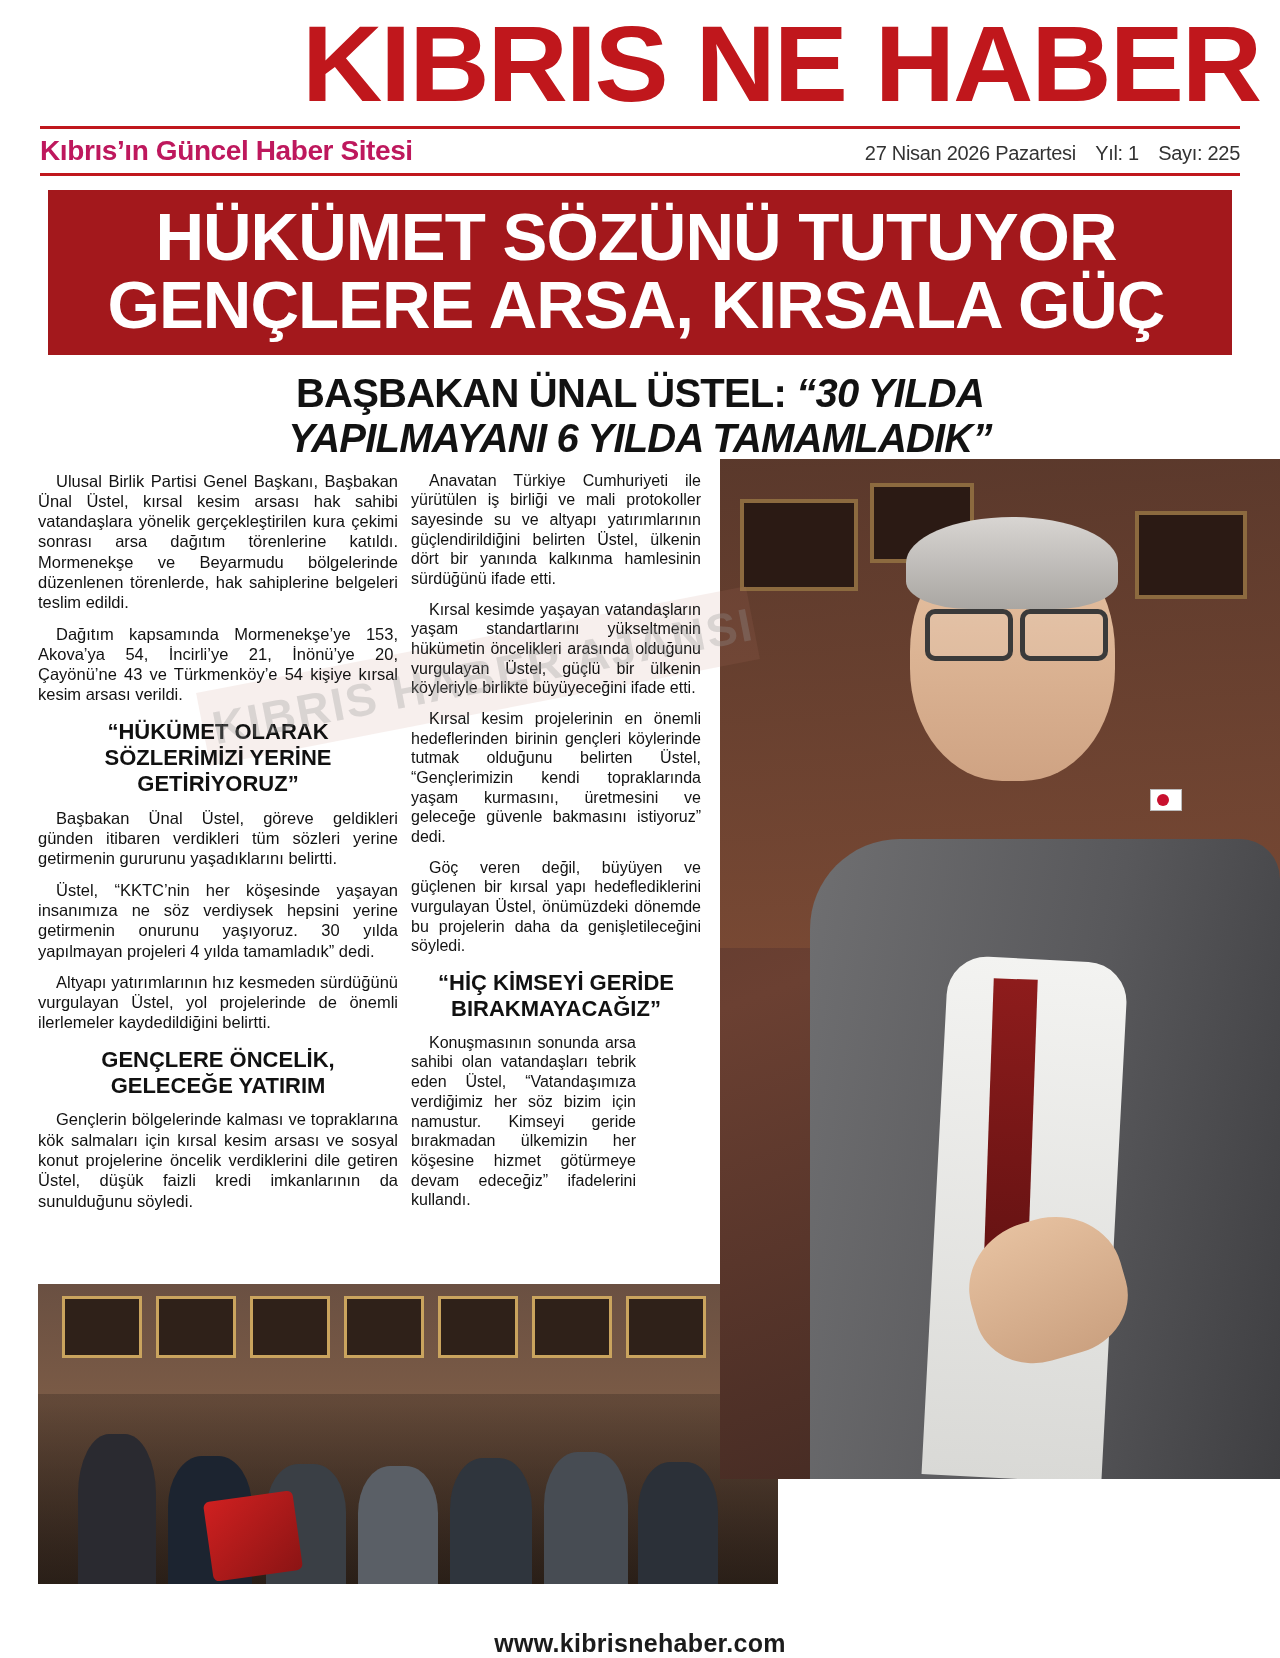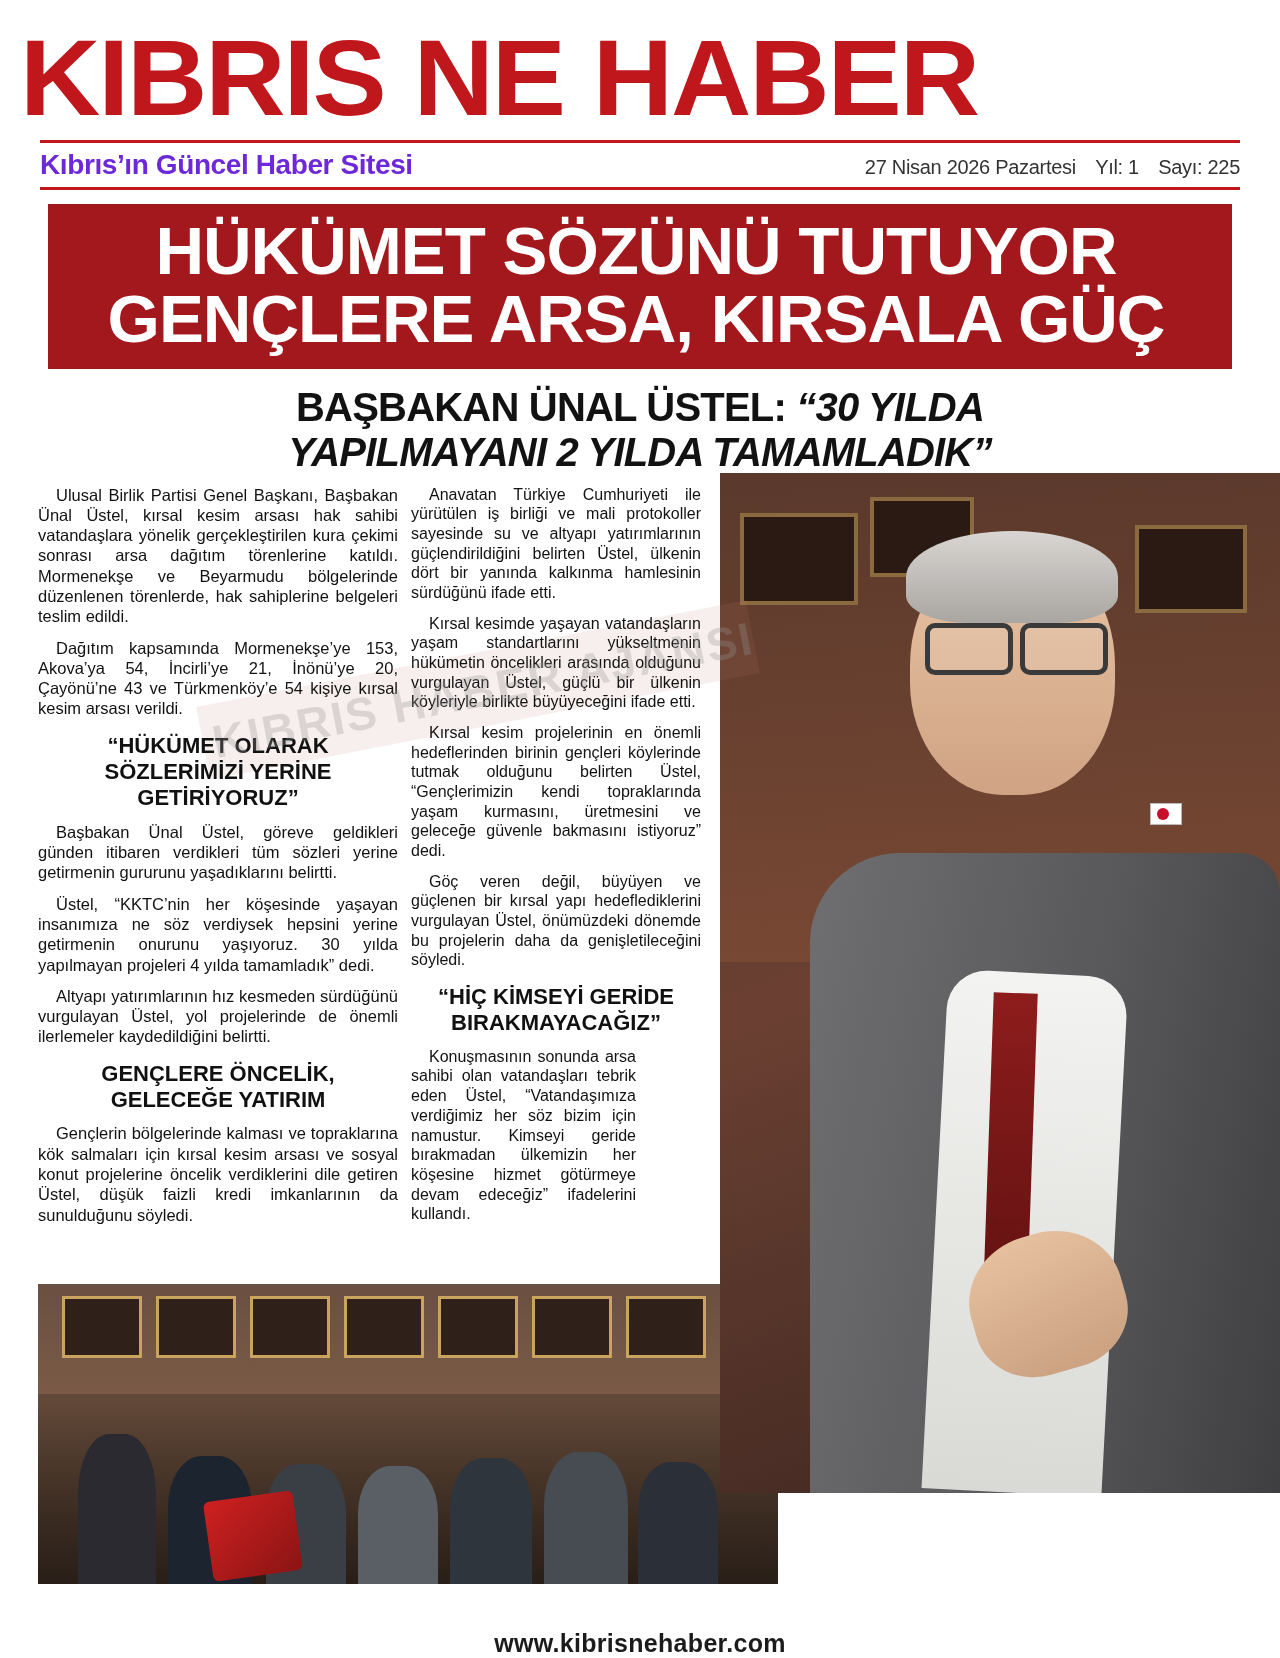--- a/index.html
+++ b/index.html
@@ -14,42 +14,42 @@
   }
   .page{
     position:relative;
     width:1280px;height:1658px;
     box-sizing:border-box;
     padding:0 38px;
   }
 
   
   .masthead{
-    padding-top:26px;
-    text-align:left;
+    padding-top:12px;
+    text-align:right;
   }
   .masthead-title{
     font-family:"Liberation Sans", sans-serif;
     font-weight:bold;
     font-size:108px;
     line-height:0.96;
     letter-spacing:-2px;
     color:#c0171c;
     white-space:nowrap;
     transform:scaleX(1.03);
   }
   .masthead-rule{
     height:3px;background:#c0171c;margin:10px 2px 6px 2px;
   }
   .masthead-sub{
     display:flex;justify-content:space-between;align-items:baseline;
     padding:0 2px 6px 2px;
   }
   .masthead-slogan{
-    color:#6d28d9;font-size:28px;font-weight:bold;letter-spacing:-0.4px;
+    color:#be185d;font-size:28px;font-weight:bold;letter-spacing:-0.4px;
   }
   .masthead-date{
     color:#333;font-size:20px;font-weight:normal;letter-spacing:-0.3px;
   }
   .masthead-date span{margin-left:14px;}
   .masthead-rule2{height:3px;background:#c0171c;margin:0 2px 0 2px;}
 
   
   .headline-block{
     background:#a3181c;
@@ -202,21 +202,21 @@
   </div>
 
   <div class="headline-block">
     <div class="headline-1">HÜKÜMET SÖZÜNÜ TUTUYOR</div>
     <div class="headline-2">GENÇLERE ARSA, KIRSALA GÜÇ</div>
   </div>
 
   <div class="subhead">
     <span>BAŞBAKAN ÜNAL ÜSTEL:</span>
     <span class="quote">“30 YILDA</span>
-    <div class="quote">YAPILMAYANI 2 YILDA TAMAMLADIK”</div>
+    <div class="quote">YAPILMAYANI 6 YILDA TAMAMLADIK”</div>
   </div>
 
   <div class="content">
 
     <div class="photo-main">
       <div class="pm-bg"></div>
       <div class="pm-wall"></div>
       <div class="pm-frame" style="left:20px;top:40px;width:110px;height:84px;"></div>
       <div class="pm-frame" style="left:150px;top:24px;width:96px;height:72px;"></div>
       <div class="pm-frame" style="left:415px;top:52px;width:104px;height:80px;"></div>

